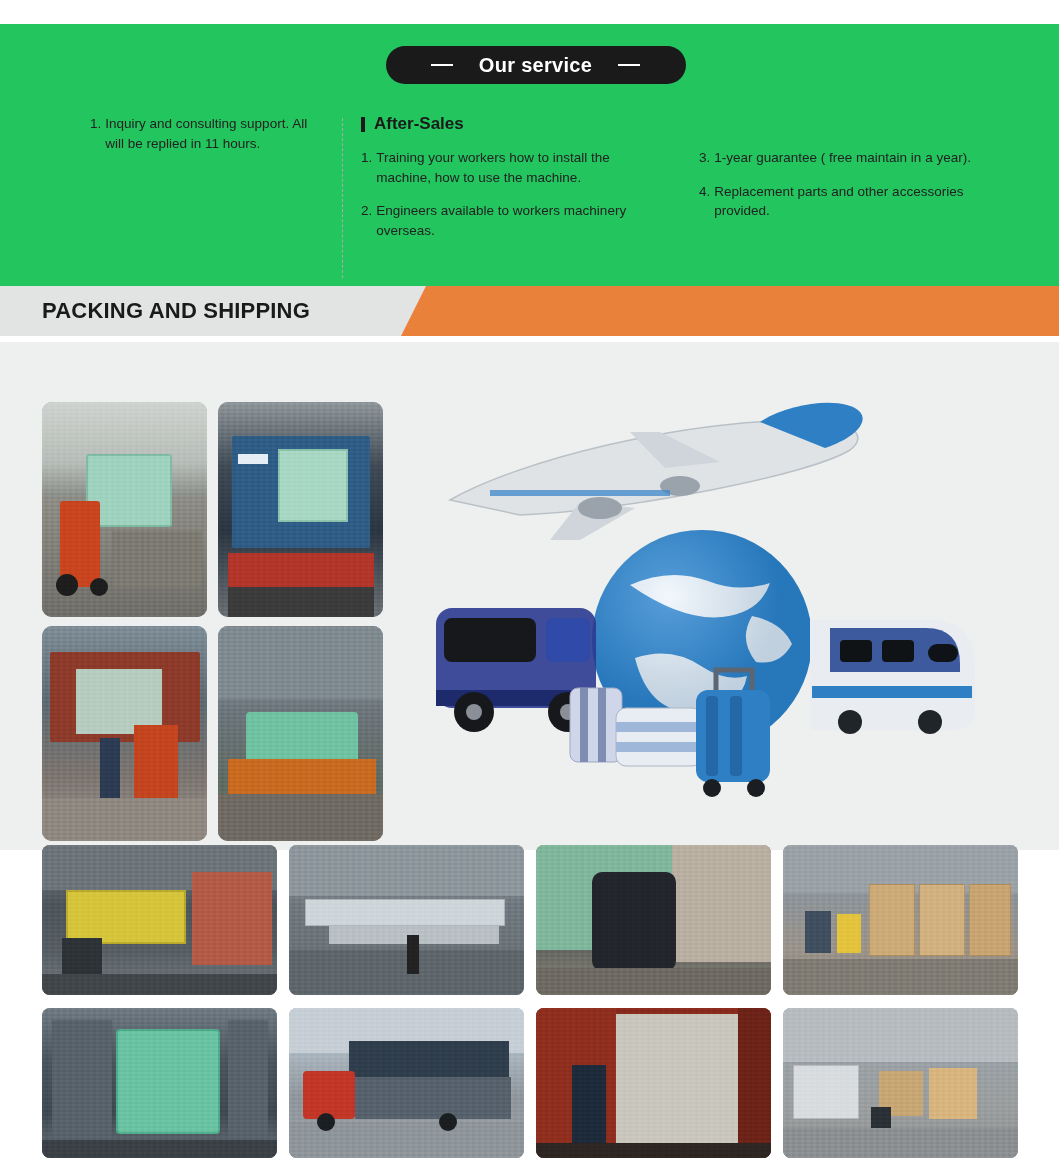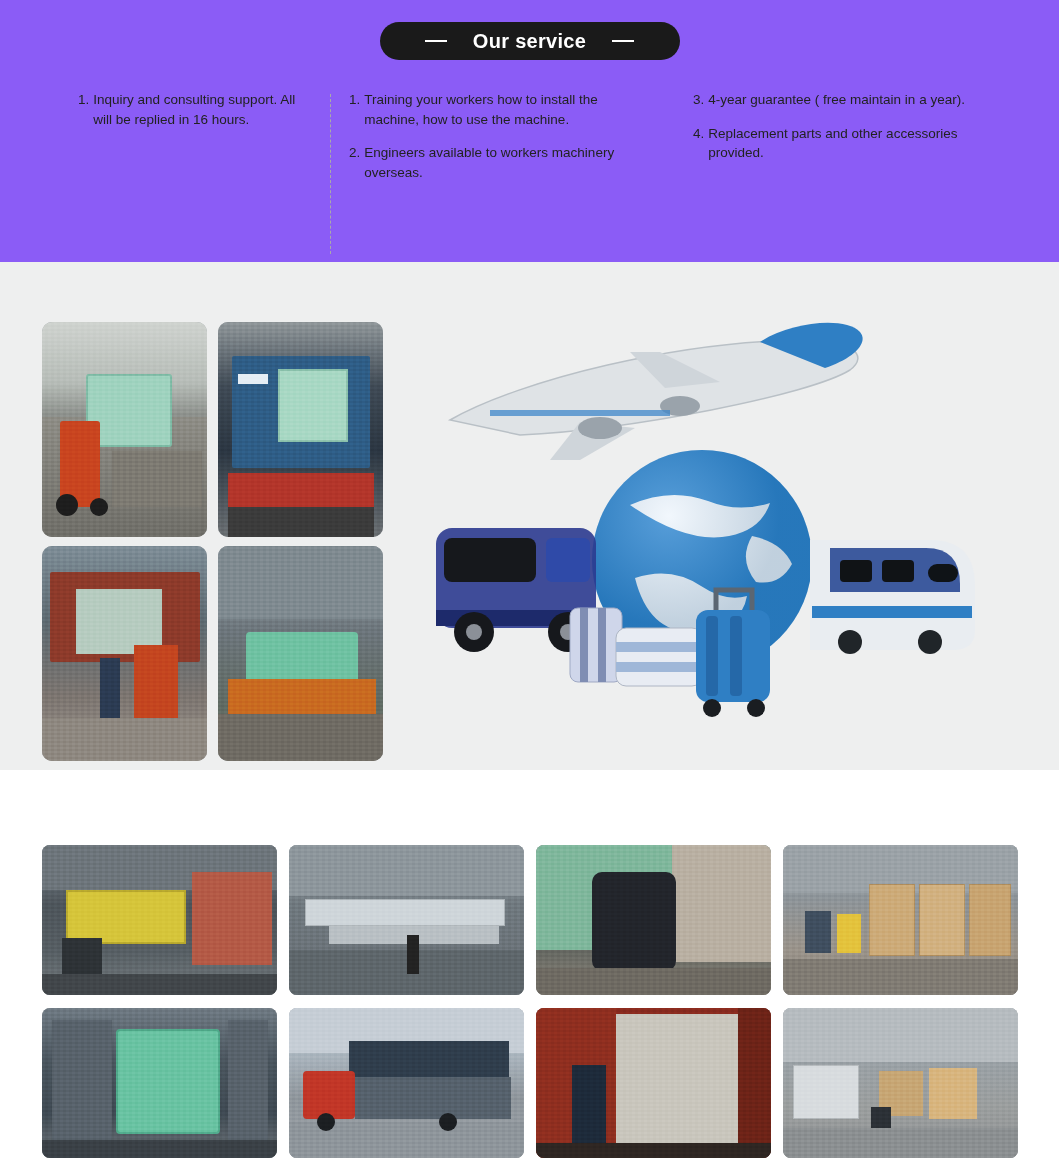--- a/index.html
+++ b/index.html
@@ -11,24 +11,25 @@
   .page {
     width: 1059px;
     height: 1159px;
     position: relative;
     overflow: hidden;
     background: #ffffff;
   }
 
   
   .service-section {
-    background: #8b5cf6;
-    padding: 22px 0 26px 0;
+    background: #22c55e;
+    padding: 22px 0 26px 12px;
     position: relative;
     height: 262px;
+    margin-top: 24px;
   }
   .service-title-wrap {
     display: flex;
     justify-content: center;
   }
   .service-title {
     background: #1a1a1a;
     color: #ffffff;
     border-radius: 20px;
     height: 38px;
@@ -217,54 +218,64 @@
         <span class="txt">Our service</span>
         <span class="dash"></span>
       </div>
     </div>
 
     <div class="service-cols">
       <div class="col-presales">
         <div class="presales-list">
           <div class="item">
             <span class="num">1.</span>
-            <span>Inquiry and consulting support. All will be replied in 16 hours.</span>
+            <span>Inquiry and consulting support. All will be replied in 11 hours.</span>
           </div>
         </div>
       </div>
 
       <div class="divider"></div>
 
       <div class="col-after">
+        <div class="head">
+          <span class="bar"></span>
+          <span>After-Sales</span>
+        </div>
         <div class="after-grid">
           <div class="after-col">
             <div class="item">
               <span class="num">1.</span>
               <span>Training your workers how to install the machine, how to use the machine.</span>
             </div>
             <div class="item">
               <span class="num">2.</span>
               <span>Engineers available to workers machinery overseas.</span>
             </div>
           </div>
           <div class="after-col">
             <div class="item">
               <span class="num">3.</span>
-              <span>4-year guarantee ( free maintain in a year).</span>
+              <span>1-year guarantee ( free maintain in a year).</span>
             </div>
             <div class="item">
               <span class="num">4.</span>
               <span>Replacement parts and other accessories provided.</span>
             </div>
           </div>
         </div>
       </div>
     </div>
   </div>
 
+  <div class="banner">
+    <div class="banner-bg"></div>
+    <div class="banner-grey"></div>
+    <div class="banner-white-strip"></div>
+    <div class="banner-text">PACKING AND SHIPPING</div>
+  </div>
 
   <div class="showcase">
     <div class="showcase-inner">
 
       <div class="photo" style="left:42px; top:38px; width:165px; height:215px;">
         <div class="ph-inner" style="background:linear-gradient(180deg,#cfd3cf 0%,#b7bdb8 28%,#6d6f6b 55%,#8b8a84 100%);">
           <div style="position:absolute;left:0;top:44%;width:100%;height:56%;background:linear-gradient(180deg,#8e8d86,#6f6e68);"></div>
           <div style="position:absolute;left:44px;top:24%;width:86px;height:34%;background:#9fd3bf;border:2px solid #7fbca6;border-radius:3px;"></div>
           <div style="position:absolute;left:18px;top:46%;width:40px;height:40%;background:#c9441f;border-radius:3px;"></div>
           <div style="position:absolute;left:14px;top:80%;width:22px;height:22px;background:#1d1d1d;border-radius:50%;"></div>

